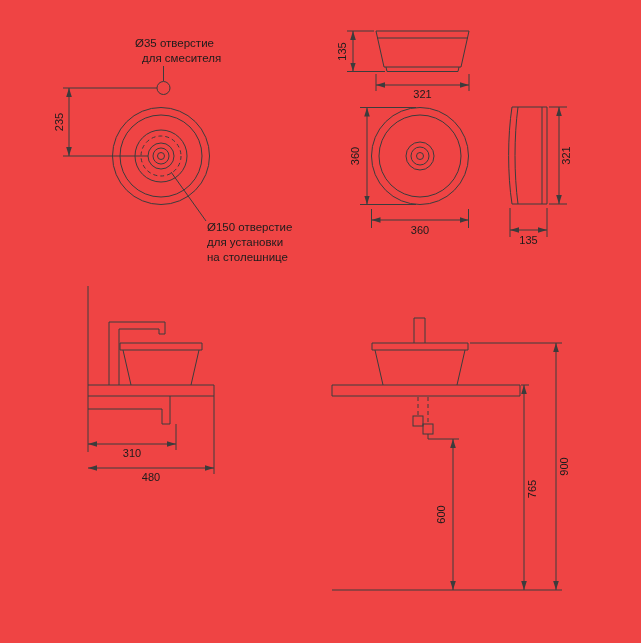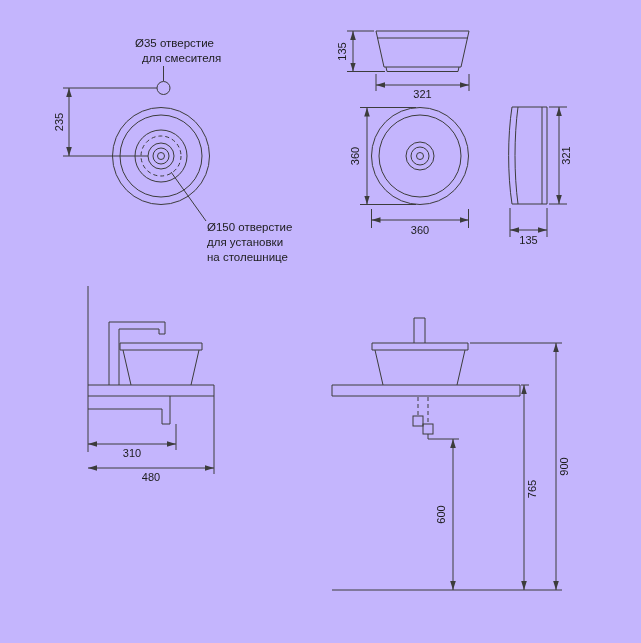--- a/index.html
+++ b/index.html
@@ -1,20 +1,20 @@
 <!DOCTYPE html>
 <html><head>
 <meta charset="utf-8">
 <style>
   html,body{
     margin:0;padding:0;background:#ffffff;
     width:641px;height:643px;overflow:hidden;
     font-family:"Liberation Sans","DejaVu Sans",sans-serif;
   }
-  .drawing{position:relative;width:641px;height:643px;background:#c4b5fd;}
+  .drawing{position:relative;width:641px;height:643px;background:#ef4444;}
   svg{display:block;}
   .ln{stroke:#3c3c3c;stroke-width:1;fill:none;}
   .dash{stroke-dasharray:4 3;}
   .dim{stroke:#3c3c3c;stroke-width:1;fill:none;}
   text{
     font-family:"Liberation Sans","DejaVu Sans",sans-serif;
     font-size:11.5px;fill:#1c1c1c;
   }
   .dimtxt{font-size:11px;}
 </style>

